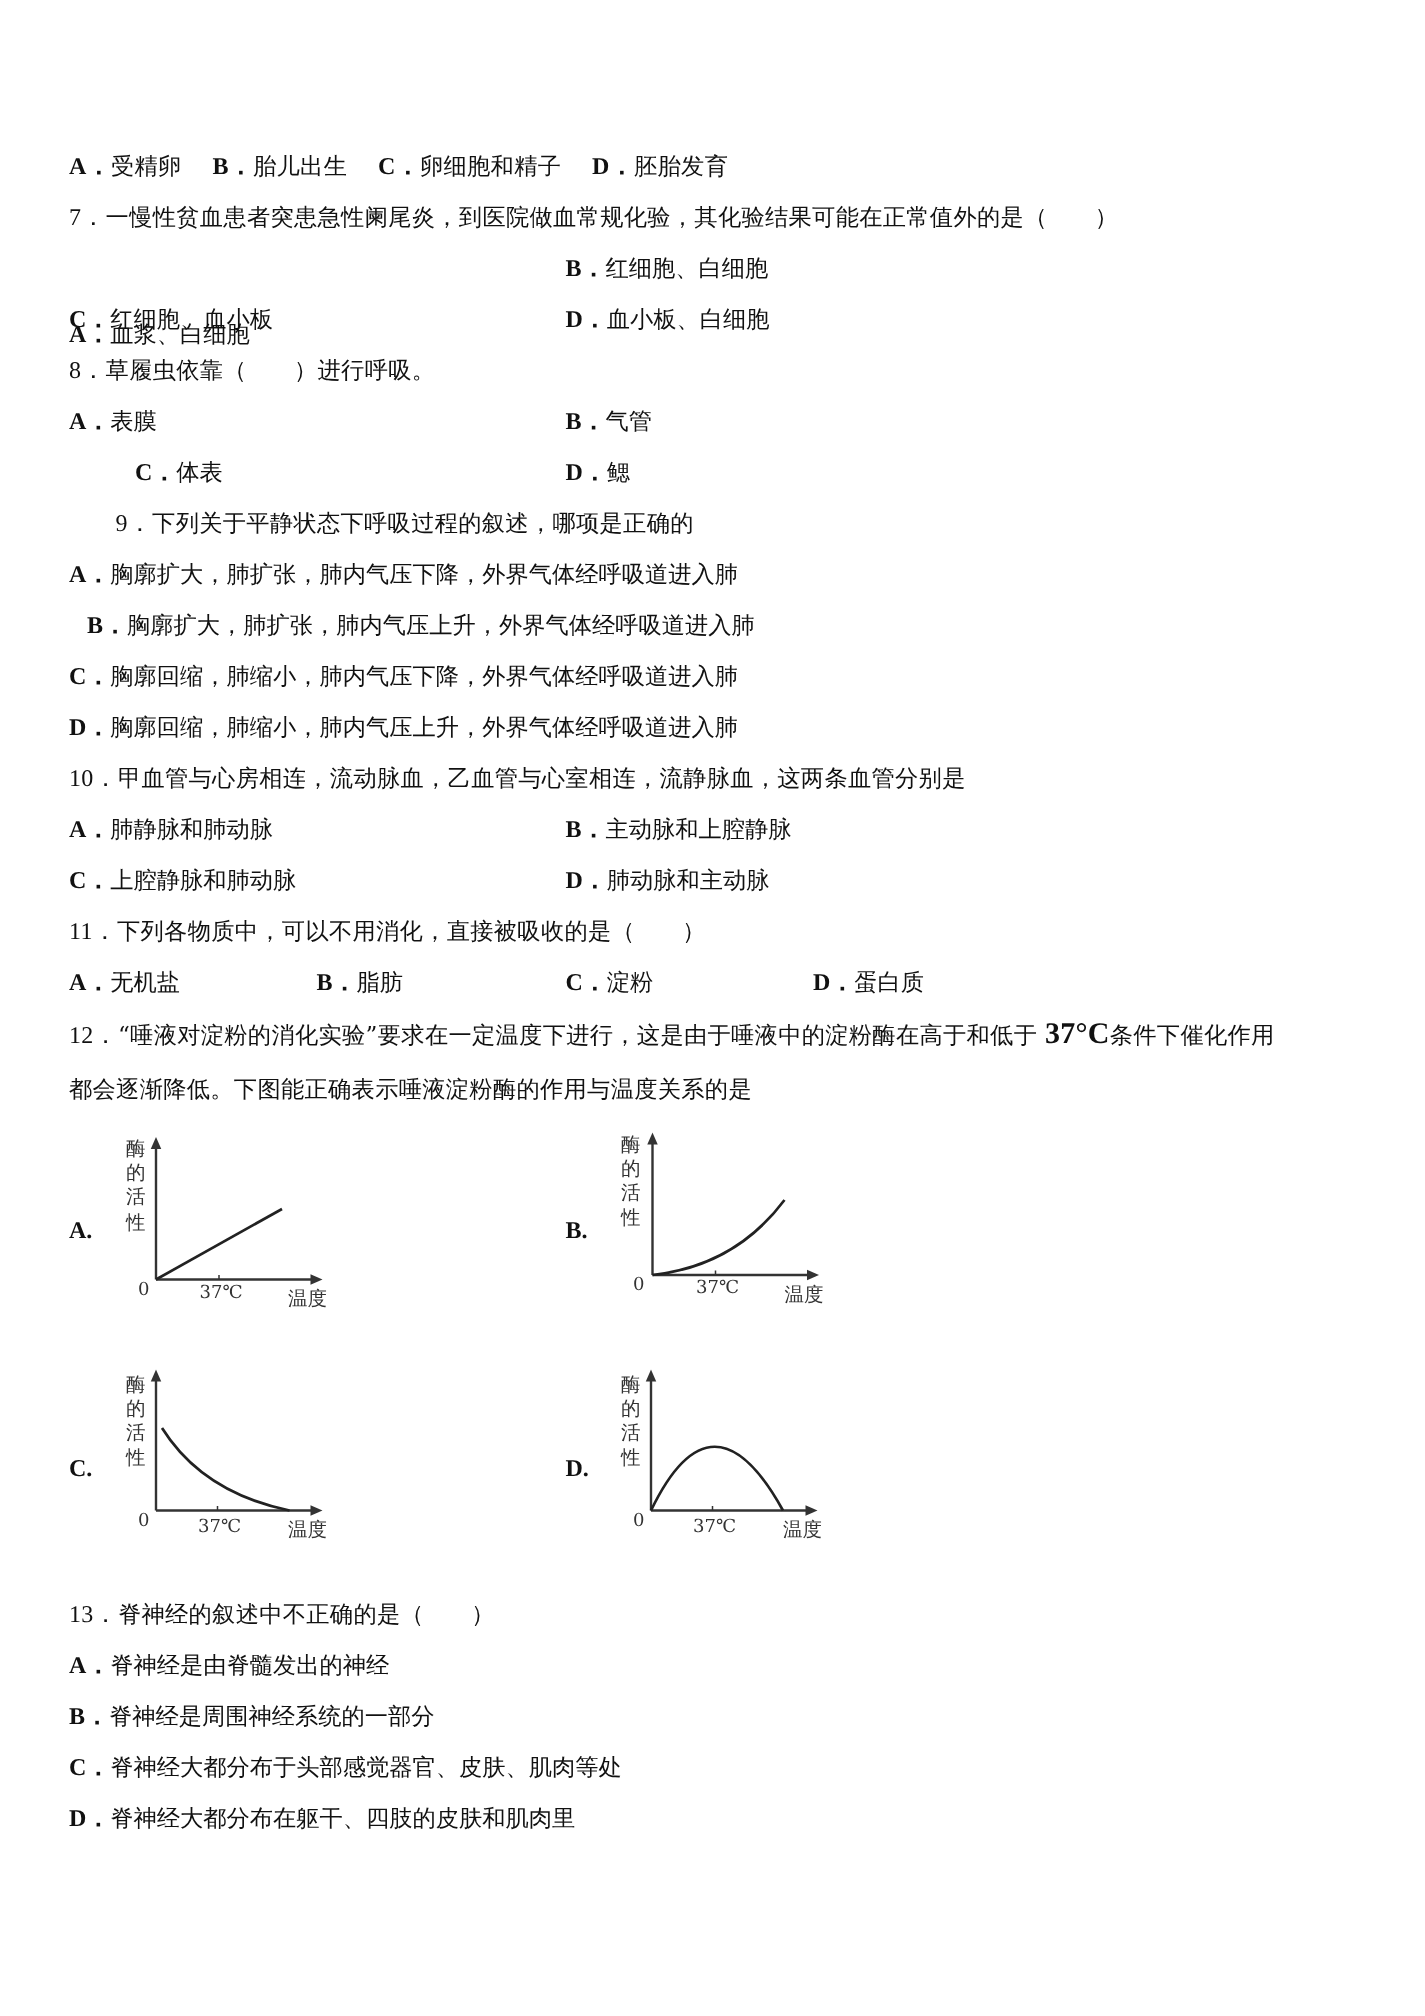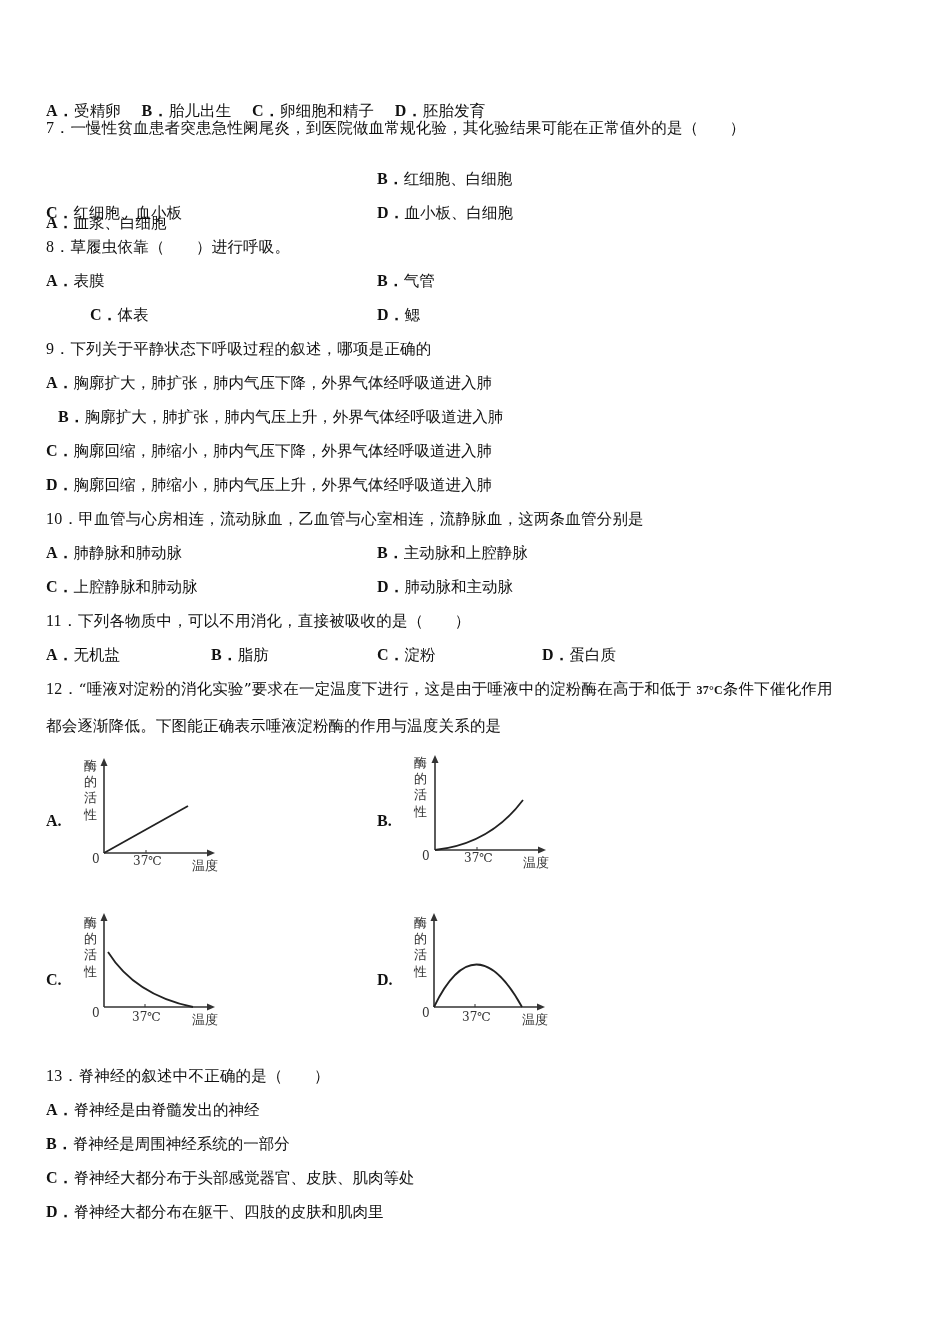--- a/index.html
+++ b/index.html
@@ -34,21 +34,21 @@
     }
     .opt {
       position: absolute;
       font-size: 15.5px;
       line-height: 20px;
       white-space: nowrap;
     }
     .bold-temp {
       font-family: "Liberation Serif", "DejaVu Serif", serif;
       font-weight: bold;
-      font-size: 12px;
+      font-size: 20px;
     }
     .graph-wrap {
       position: absolute;
     }
     .graph-letter {
       position: absolute;
       font-family: "Liberation Serif", "DejaVu Serif", serif;
       font-weight: bold;
       font-size: 16px;
     }
@@ -59,37 +59,37 @@
 </head>
 <body>
 
 <div class="line" style="top:101px;">
   <span><span class="opt-label">A．</span><span>受精卵</span></span>&nbsp;&nbsp;&nbsp;
   <span><span class="opt-label">B．</span><span>胎儿出生</span></span>&nbsp;&nbsp;&nbsp;
   <span><span class="opt-label">C．</span><span>卵细胞和精子</span></span>&nbsp;&nbsp;&nbsp;
   <span><span class="opt-label">D．</span><span>胚胎发育</span></span>
 </div>
 
-<div class="line" style="top:118px;">
+<div class="line" style="top:135px;">
   <span class="qnum">7．</span><span>一慢性贫血患者突患急性阑尾炎，到医院做血常规化验，其化验结果可能在正常值外的是（　　）</span>
 </div>
 <div class="opt" style="top:169px; left:46px;margin-top:44px;"><span class="opt-label">A．</span><span>血浆、白细胞</span></div>
 <div class="opt" style="top:169px; left:377px;"><span class="opt-label">B．</span><span>红细胞、白细胞</span></div>
 <div class="opt" style="top:203px; left:46px;"><span class="opt-label">C．</span><span>红细胞、血小板</span></div>
 <div class="opt" style="top:203px; left:377px;"><span class="opt-label">D．</span><span>血小板、白细胞</span></div>
 
 <div class="line" style="top:237px;">
   <span class="qnum">8．</span><span>草履虫依靠（　　）进行呼吸。</span>
 </div>
 <div class="opt" style="top:271px; left:46px;"><span class="opt-label">A．</span><span>表膜</span></div>
 <div class="opt" style="top:271px; left:377px;"><span class="opt-label">B．</span><span>气管</span></div>
 <div class="opt" style="top:305px; left:46px;margin-left:44px;"><span class="opt-label">C．</span><span>体表</span></div>
 <div class="opt" style="top:305px; left:377px;text-align:center;"><span class="opt-label">D．</span><span>鳃</span></div>
 
-<div class="line" style="top:339px;">
+<div class="line" style="top:339px;margin-left:31px;">
   <span class="qnum">9．</span><span>下列关于平静状态下呼吸过程的叙述，哪项是正确的</span>
 </div>
 <div class="opt" style="top:373px; left:46px;"><span class="opt-label">A．</span><span>胸廓扩大，肺扩张，肺内气压下降，外界气体经呼吸道进入肺</span></div>
 <div class="opt" style="top:407px; left:46px;margin-left:12px;"><span class="opt-label">B．</span><span>胸廓扩大，肺扩张，肺内气压上升，外界气体经呼吸道进入肺</span></div>
 <div class="opt" style="top:441px; left:46px;"><span class="opt-label">C．</span><span>胸廓回缩，肺缩小，肺内气压下降，外界气体经呼吸道进入肺</span></div>
 <div class="opt" style="top:475px; left:46px;"><span class="opt-label">D．</span><span>胸廓回缩，肺缩小，肺内气压上升，外界气体经呼吸道进入肺</span></div>
 
 <div class="line" style="top:509px;">
   <span class="qnum">10．</span><span>甲血管与心房相连，流动脉血，乙血管与心室相连，流静脉血，这两条血管分别是</span>
 </div>

